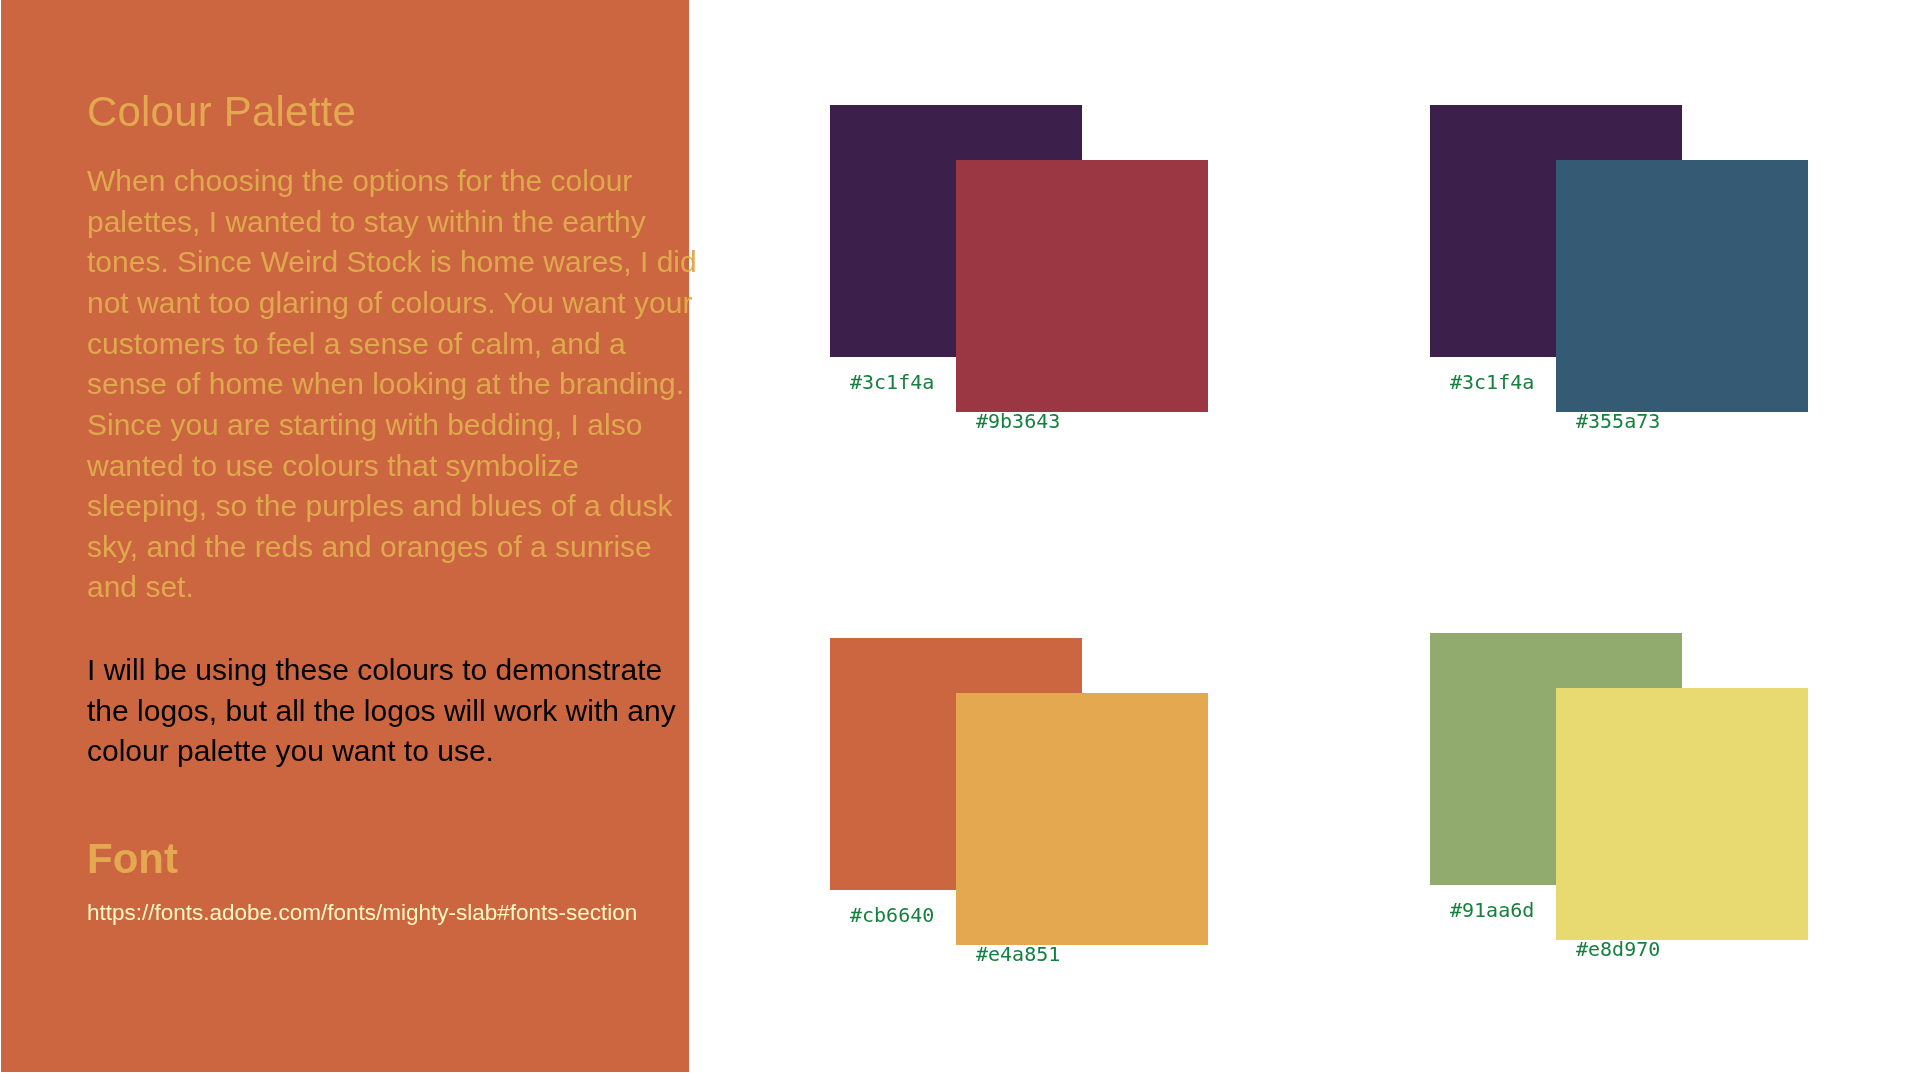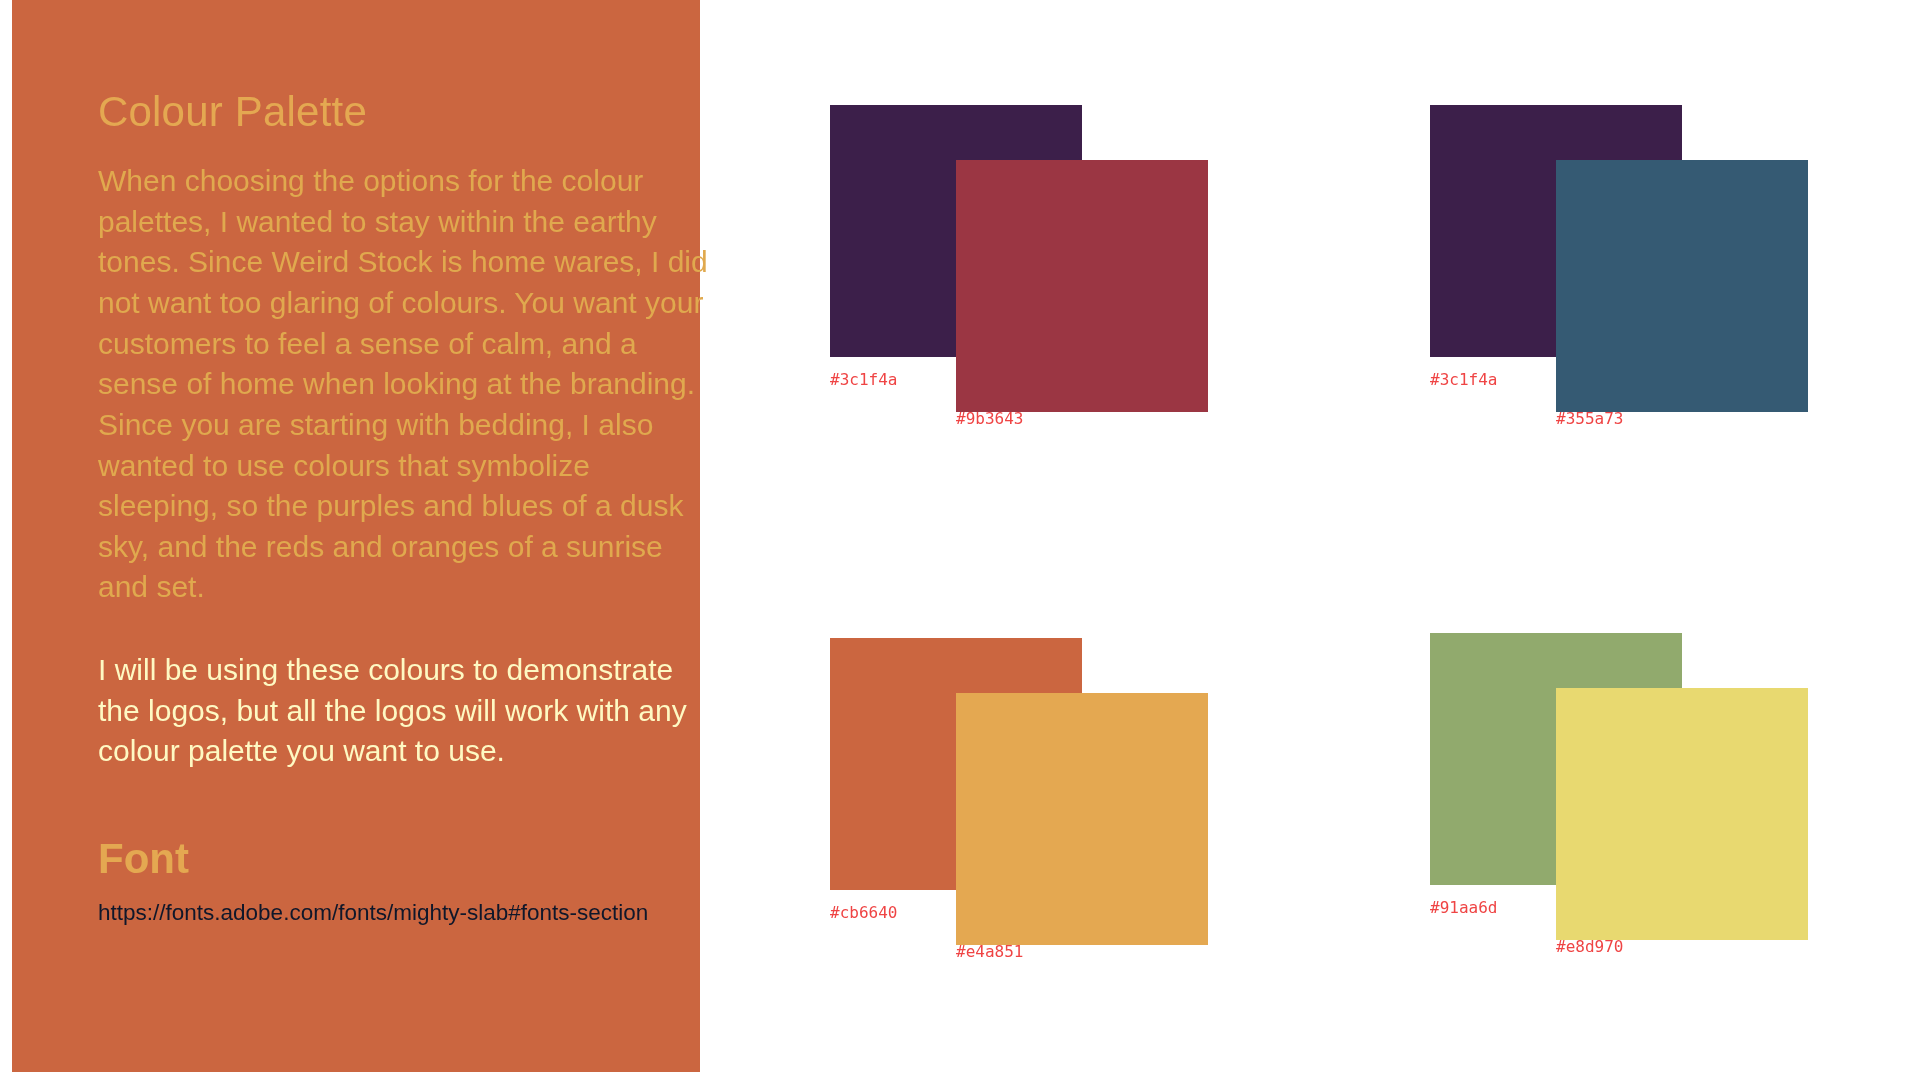--- a/index.html
+++ b/index.html
@@ -17,21 +17,21 @@
   #slide {
     position: relative;
     width: 1921px;
     height: 1081px;
     background: #ffffff;
   }
 
   
   #sidebar {
     position: absolute;
-    left: 12px;
+    left: 1px;
     top: 0;
     width: 688px;
     height: 1072px;
     background: #cb6640;
     box-sizing: border-box;
     padding: 88px 0 0 86px;
   }
 
   .side-title {
     font-size: 42px;
@@ -89,25 +89,26 @@
   }
 
   .sw-front {
     left: 126px;
     top: 55px;
   }
 
   .sw-label {
     position: absolute;
     font-family: "DejaVu Sans Mono", "Liberation Mono", monospace;
-    font-size: 16px;
+    font-size: 20px;
     font-weight: 400;
-    color: #ef4444;
+    color: #15803d;
     white-space: nowrap;
     letter-spacing: 0px;
+    margin-left: 20px;
   }
 
   .lbl-back {
     left: 0;
     top: 265px;
   }
 
   .lbl-front {
     left: 126px;
     top: 304px;
@@ -118,25 +119,25 @@
 
 <div id="slide">
 
   <div id="sidebar" style="background: rgb(203, 102, 64);">
     <h1 class="side-title" style="color: rgb(228, 168, 81);">Colour Palette</h1>
 
     <p class="side-para" style="color: rgb(224, 169, 78);">When choosing the options for the colour palettes, I wanted to stay within the earthy tones. Since Weird Stock is home wares, I did not want too glaring of colours. You want your customers to feel a sense of calm, and a sense of home when looking at the branding. Since you are starting with bedding, I also wanted to use colours that symbolize sleeping, so the purples and blues of a dusk sky, and the reds and oranges of a sunrise and set.</p>
 
     <div class="para-gap"></div>
 
-    <p class="side-para" style="color: #fef9c3;">I will be using these colours to demonstrate the logos, but all the logos will work with any colour palette you want to use.</p>
+    <p class="side-para" style="color: #000000;">I will be using these colours to demonstrate the logos, but all the logos will work with any colour palette you want to use.</p>
 
     <h2 class="font-title" style="color: rgb(228, 168, 81);">Font</h2>
 
-    <div class="font-url" style="color: #0f172a;">https://fonts.adobe.com/fonts/mighty-slab#fonts-section</div>
+    <div class="font-url" style="color: #fef9c3;">https://fonts.adobe.com/fonts/mighty-slab#fonts-section</div>
   </div>
 
   <div class="pair" style="left:830px; top:105px;">
     <div class="sw sw-back" style="background:#3c1f4a;"></div>
     <div class="sw-label lbl-back">#3c1f4a</div>
     <div class="sw sw-front" style="background:#9b3643;"></div>
     <div class="sw-label lbl-front">#9b3643</div>
   </div>
 
   <div class="pair" style="left:1430px; top:105px;">

